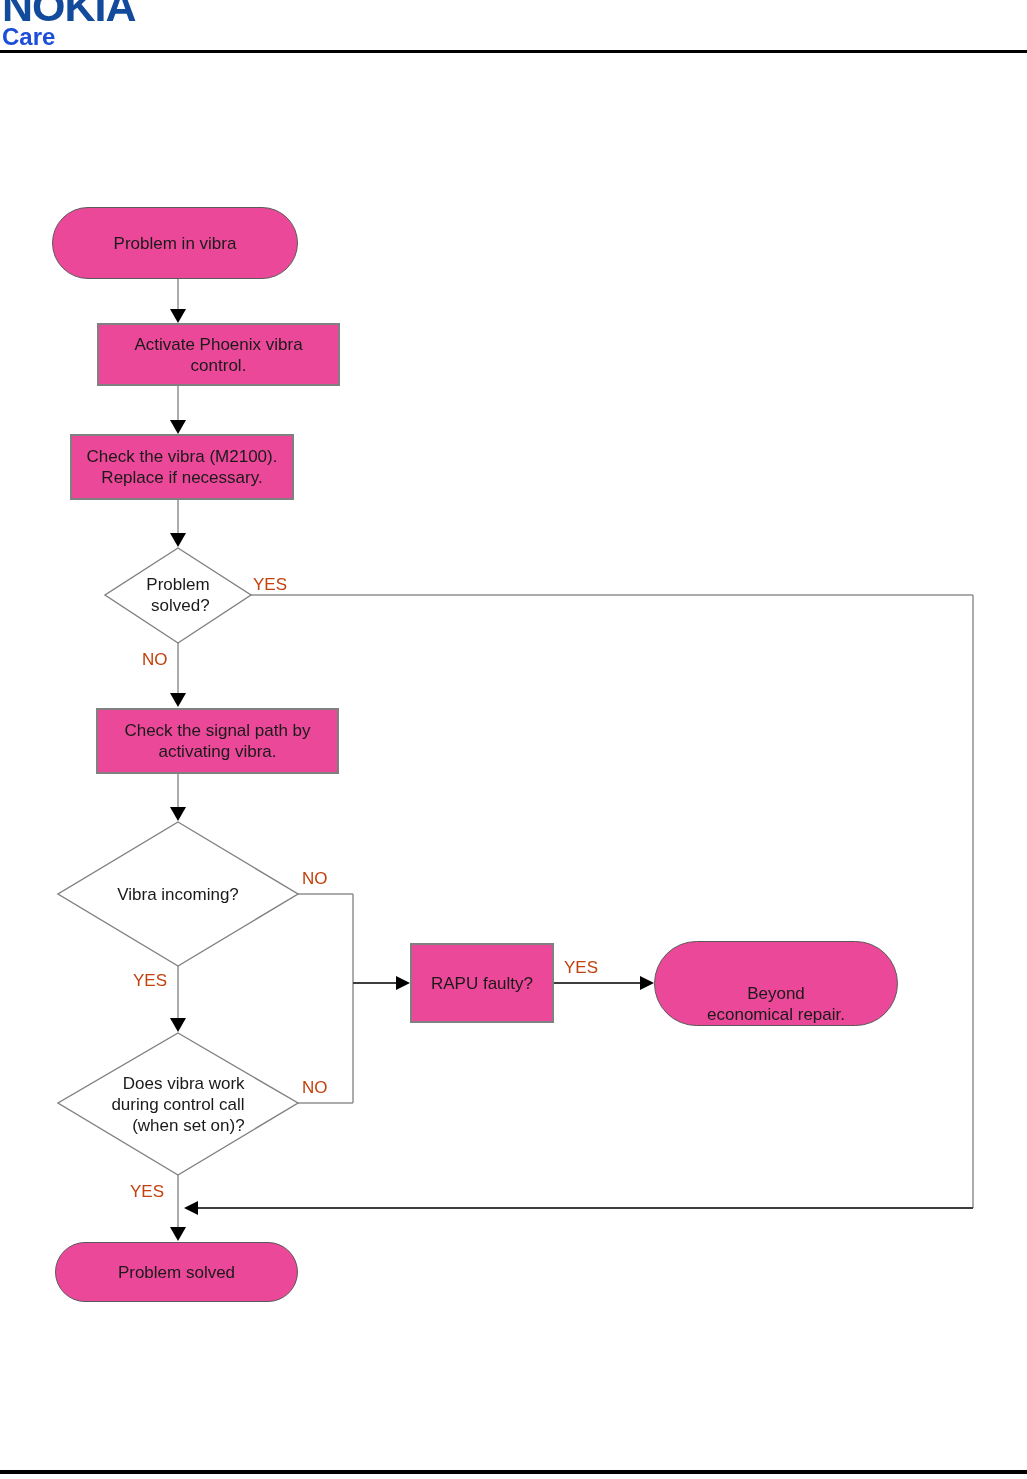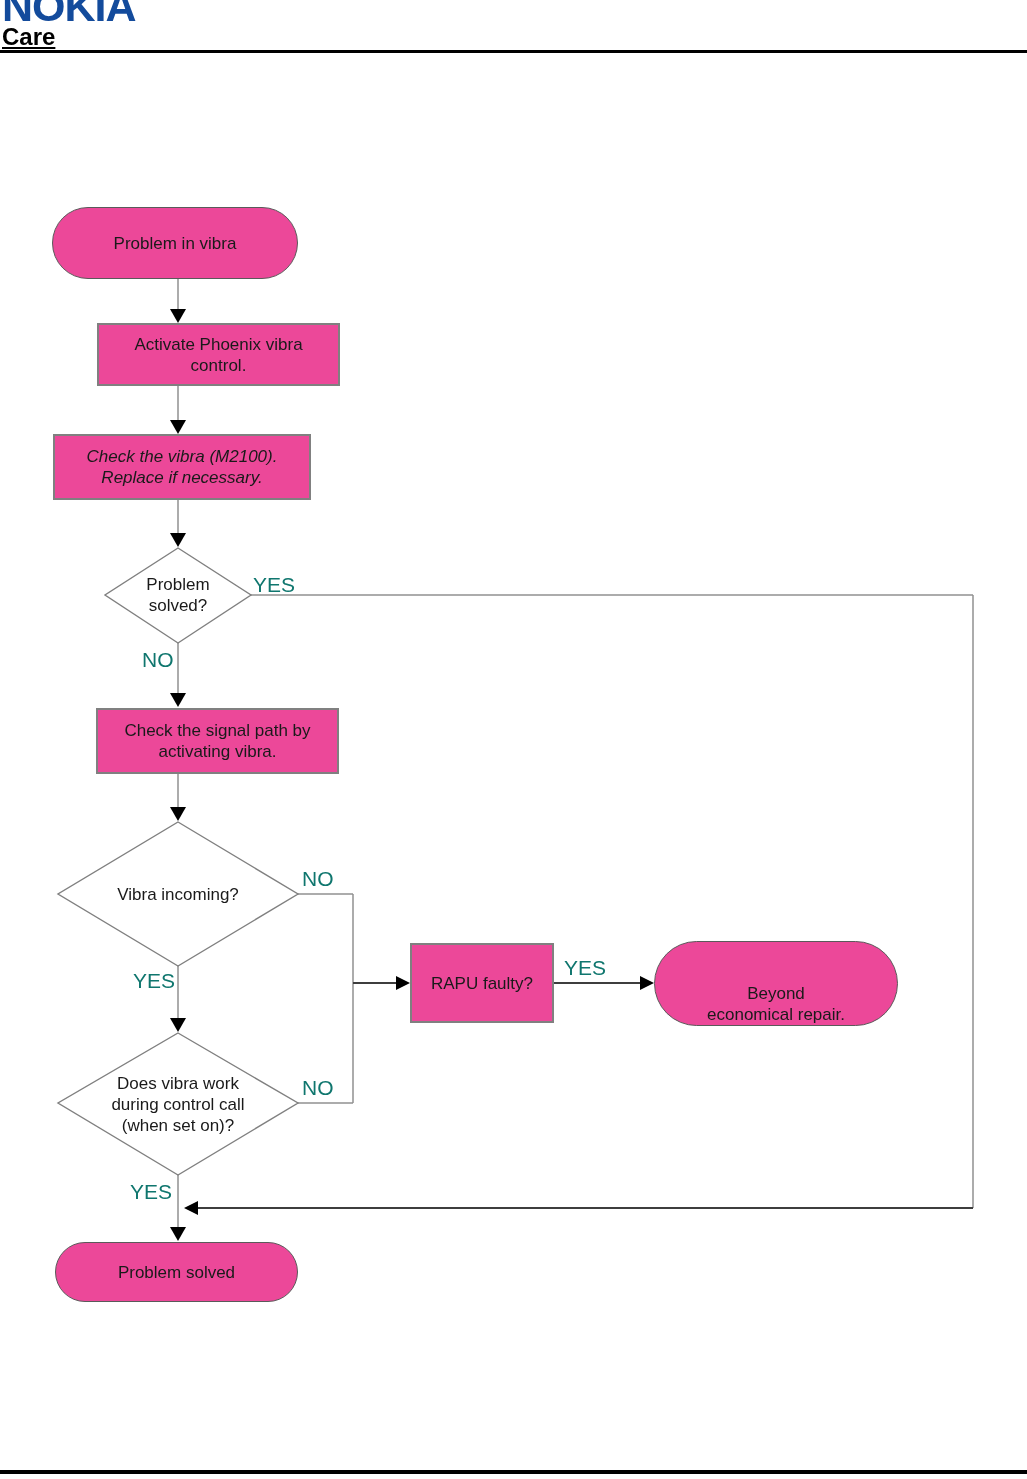--- a/index.html
+++ b/index.html
@@ -8,39 +8,39 @@
     overflow:hidden;font-family:"Liberation Sans","DejaVu Sans",sans-serif;color:#1a1a1a;
   }
   .abs{position:absolute;}
   
   #brand{
     position:absolute;left:2px;top:-15px;font-size:43px;font-weight:bold;
     letter-spacing:-1px;color:#134B9C;line-height:1;
   }
   #sub-brand{
     position:absolute;left:2px;top:25px;font-size:24px;font-weight:bold;
-    color:#000000;line-height:1;text-decoration:underline;
+    color:#1d4ed8;line-height:1;
   }
   .rule{position:absolute;left:0;width:1027px;background:#000;}
   #header-rule{top:50px;height:3px;}
   #footer-rule{top:1470px;height:4px;}
   
   svg{position:absolute;left:0;top:0;}
   .node{
     position:absolute;display:flex;align-items:center;justify-content:center;
     box-sizing:border-box;background:#ec4899;font-size:17px;line-height:21px;
     text-align:center;white-space:pre-line;
   }
   .terminator{border:1.5px solid #5a5a5a;}
   .process{border:2px solid #808080;}
   .diamond-label{
     position:absolute;display:flex;align-items:center;justify-content:center;
-    font-size:17px;line-height:21px;text-align:center;white-space:pre-line;
+    font-size:17px;line-height:21px;text-align:right;white-space:pre-line;
   }
-  .edge-label{position:absolute;font-size:21px;line-height:20px;color:#0f766e;}
+  .edge-label{position:absolute;font-size:17px;line-height:20px;color:#c2410c;}
 </style>
 </head>
 <body>
 
 <div id="page">
 
   <div id="brand">NOKIA</div>
   <div id="sub-brand">Care</div>
   <div id="header-rule" class="rule"></div>
 
@@ -85,21 +85,21 @@
 
   <div class="node terminator abs" style="left:52px;top:207px;width:246px;height:72px;border-radius:36px;">
     <span>Problem in vibra</span>
   </div>
 
   <div class="node process abs" style="left:57px;top:323px;width:243px;height:63px;margin-left:40px;">
     <span>Activate Phoenix vibra
 control.</span>
   </div>
 
-  <div class="node process abs" style="left:53px;top:434px;width:258px;height:66px;font-style:italic;">
+  <div class="node process abs" style="left:70px;top:434px;width:224px;height:66px;">
     <span>Check the vibra (M2100).
 Replace if necessary.</span>
   </div>
 
   <div class="diamond-label" style="left:105px;top:553px;width:146px;height:84px;">Problem
 solved?</div>
 
   <div class="node process abs" style="left:56px;top:708px;width:243px;height:66px;margin-left:40px;">
     <span>Check the signal path by
 activating vibra.</span>

